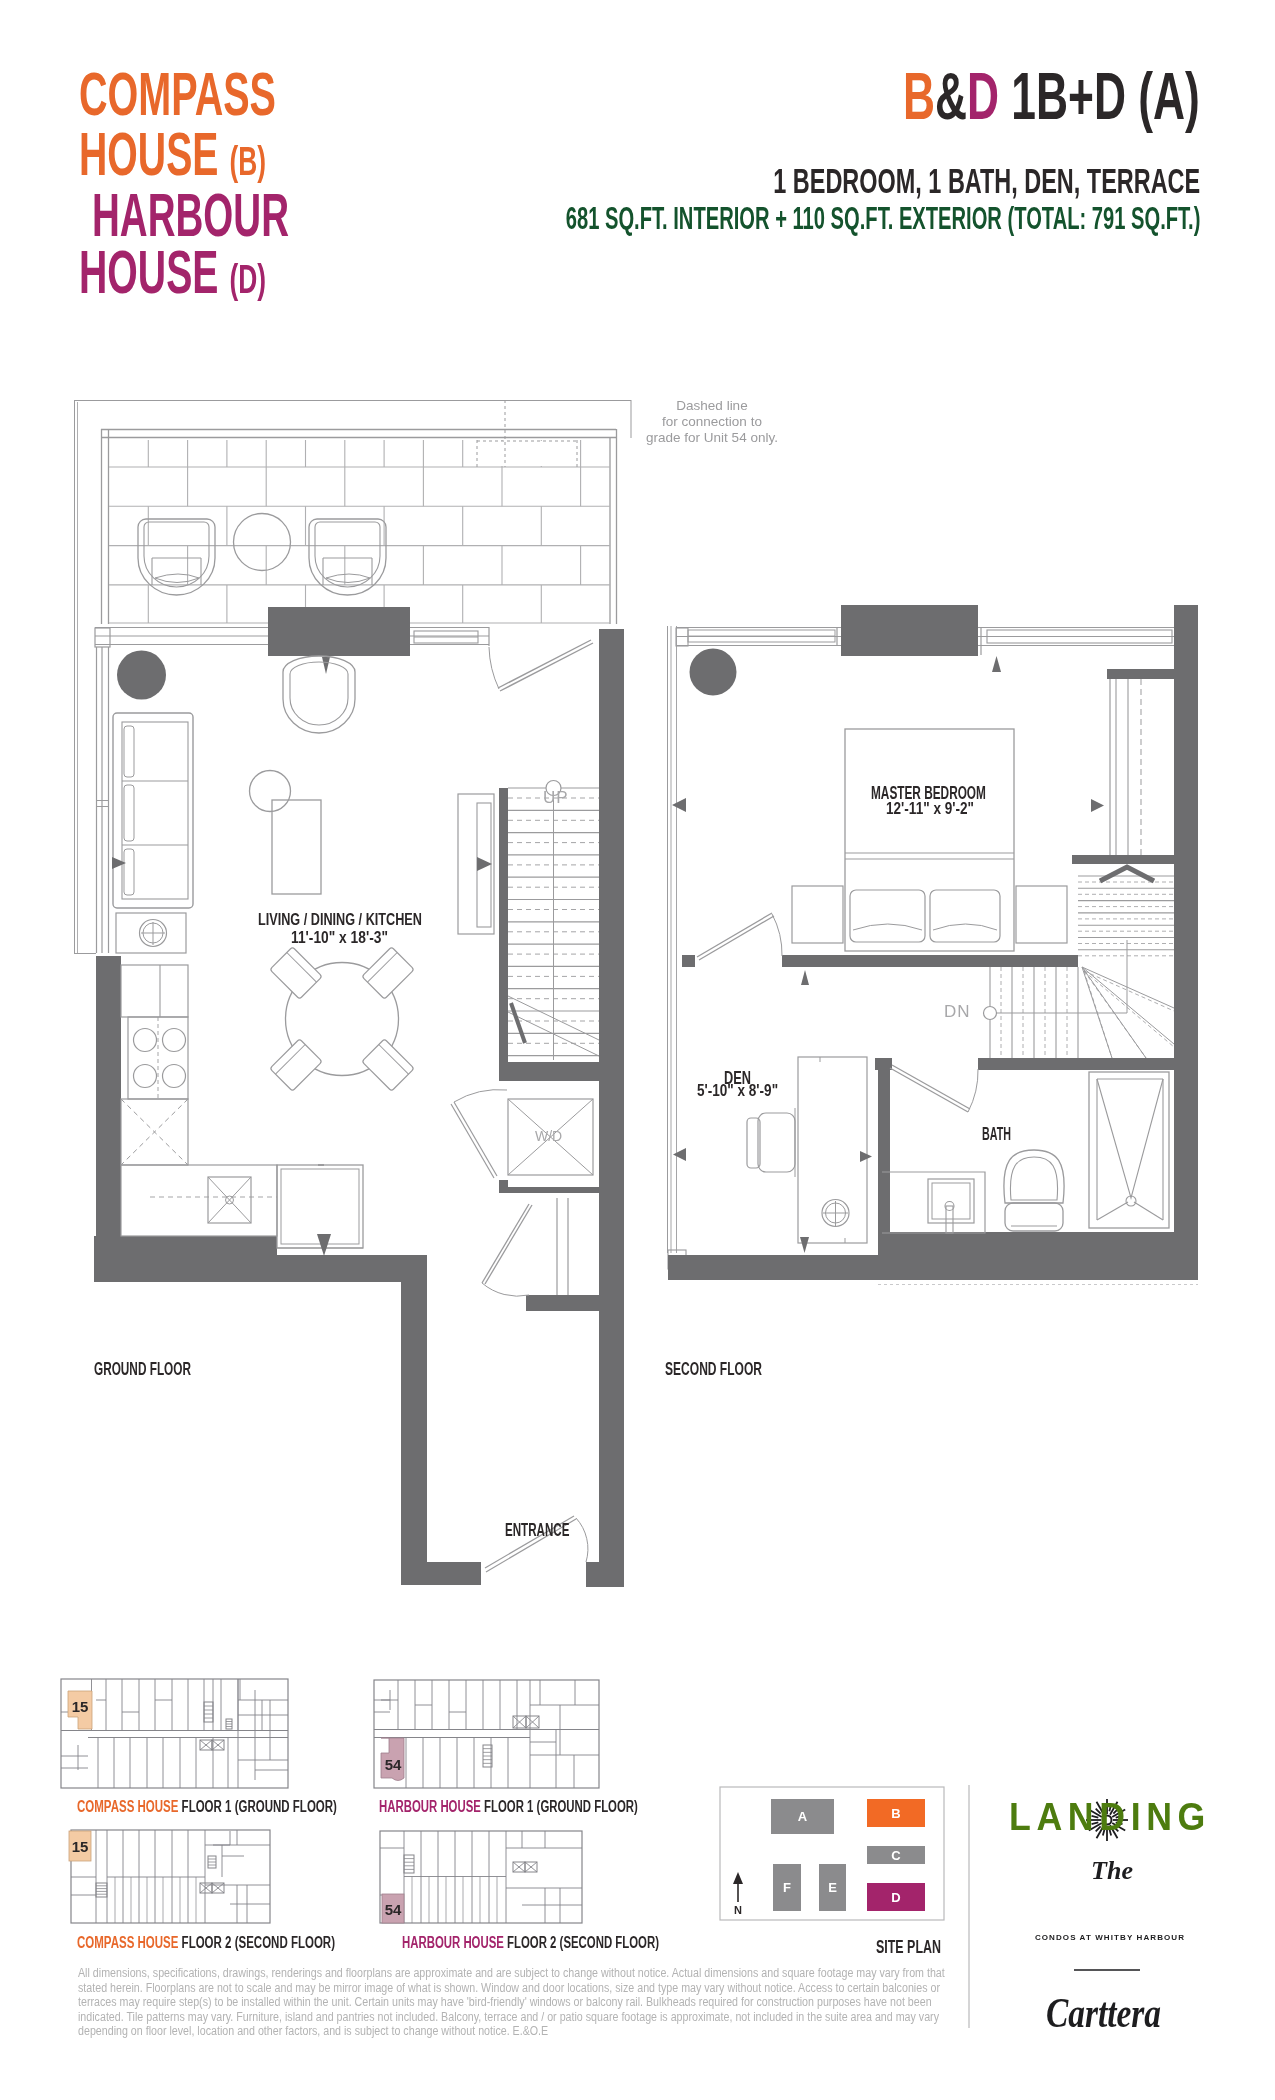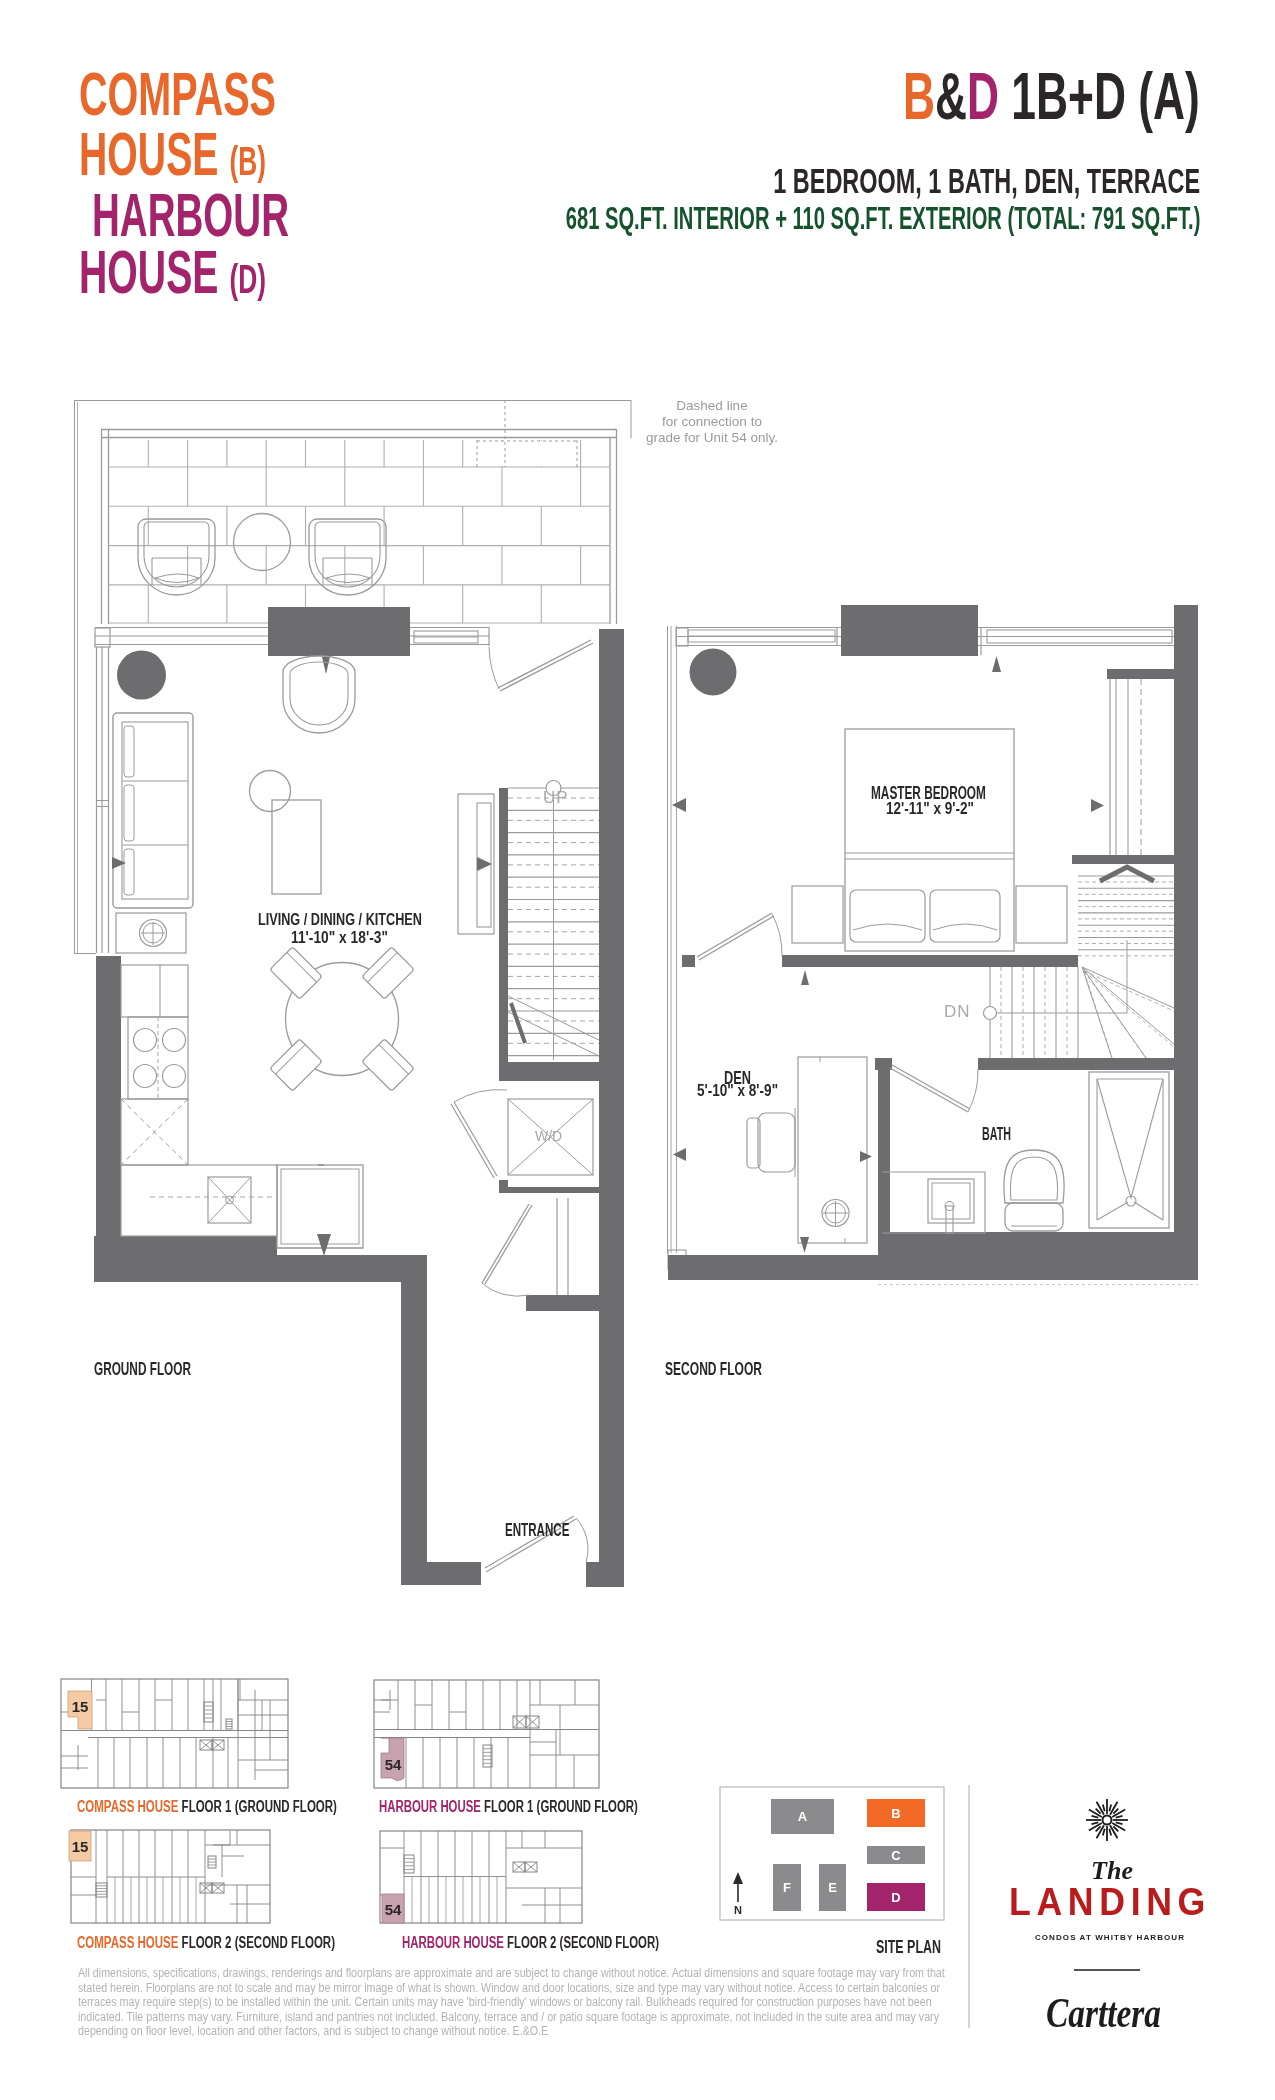--- a/index.html
+++ b/index.html
@@ -611,19 +611,19 @@
 <div class="abs" style="left:78px;top:1966px;color:#b3b3b3;font-size:12px;line-height:14.6px;white-space:nowrap;transform:scaleX(0.89);transform-origin:0 0;">
 All dimensions, specifications, drawings, renderings and floorplans are approximate and are subject to change without notice. Actual dimensions and square footage may vary from that<br>
 stated herein. Floorplans are not to scale and may be mirror image of what is shown. Window and door locations, size and type may vary without notice. Access to certain balconies or<br>
 terraces may require step(s) to be installed within the unit. Certain units may have 'bird-friendly' windows or balcony rail. Bulkheads required for construction purposes have not been<br>
 indicated. Tile patterns may vary. Furniture, island and pantries not included. Balcony, terrace and / or patio square footage is approximate, not included in the suite area and may vary<br>
 depending on floor level, location and other factors, and is subject to change without notice. E.&amp;O.E</div>
 
 <div class="abs" style="left:1112px;top:1856px;width:0;">
       <div style="position:relative;left:-60px;width:120px;text-align:center;font-family:'Liberation Serif',serif;font-style:italic;font-weight:bold;font-size:26px;color:#1d1d1f;">The</div>
     </div>
-<div class="abs" style="left:1009px;top:1883px;color:#b91c1c;font-size:38px;line-height:38px;"><span class="cond" id="LD2" style="letter-spacing:6px;transform:scaleX(0.939);">LANDING</span></div>
+<div class="abs" style="left:1009px;top:1798px;color:#4d7c0f;font-size:38px;line-height:38px;"><span class="cond" id="LD2" style="letter-spacing:6px;transform:scaleX(0.939);">LANDING</span></div>
 <div class="abs" style="left:1110px;top:1933px;width:0;">
       <div style="position:relative;left:-150px;width:300px;text-align:center;font-weight:bold;font-size:8px;letter-spacing:1.1px;color:#1d1d1f;">CONDOS AT WHITBY HARBOUR</div>
     </div>
 <div class="abs" style="left:1046px;top:1992px;color:#1d1d1f;font-family:'Liberation Serif',serif;font-style:italic;font-weight:bold;font-size:42px;line-height:42px;"><span class="cond" id="CT" style="font-weight:bold;transform:scaleX(0.795);">Carttera</span></div>
 
 </div>
 
 </body></html>

